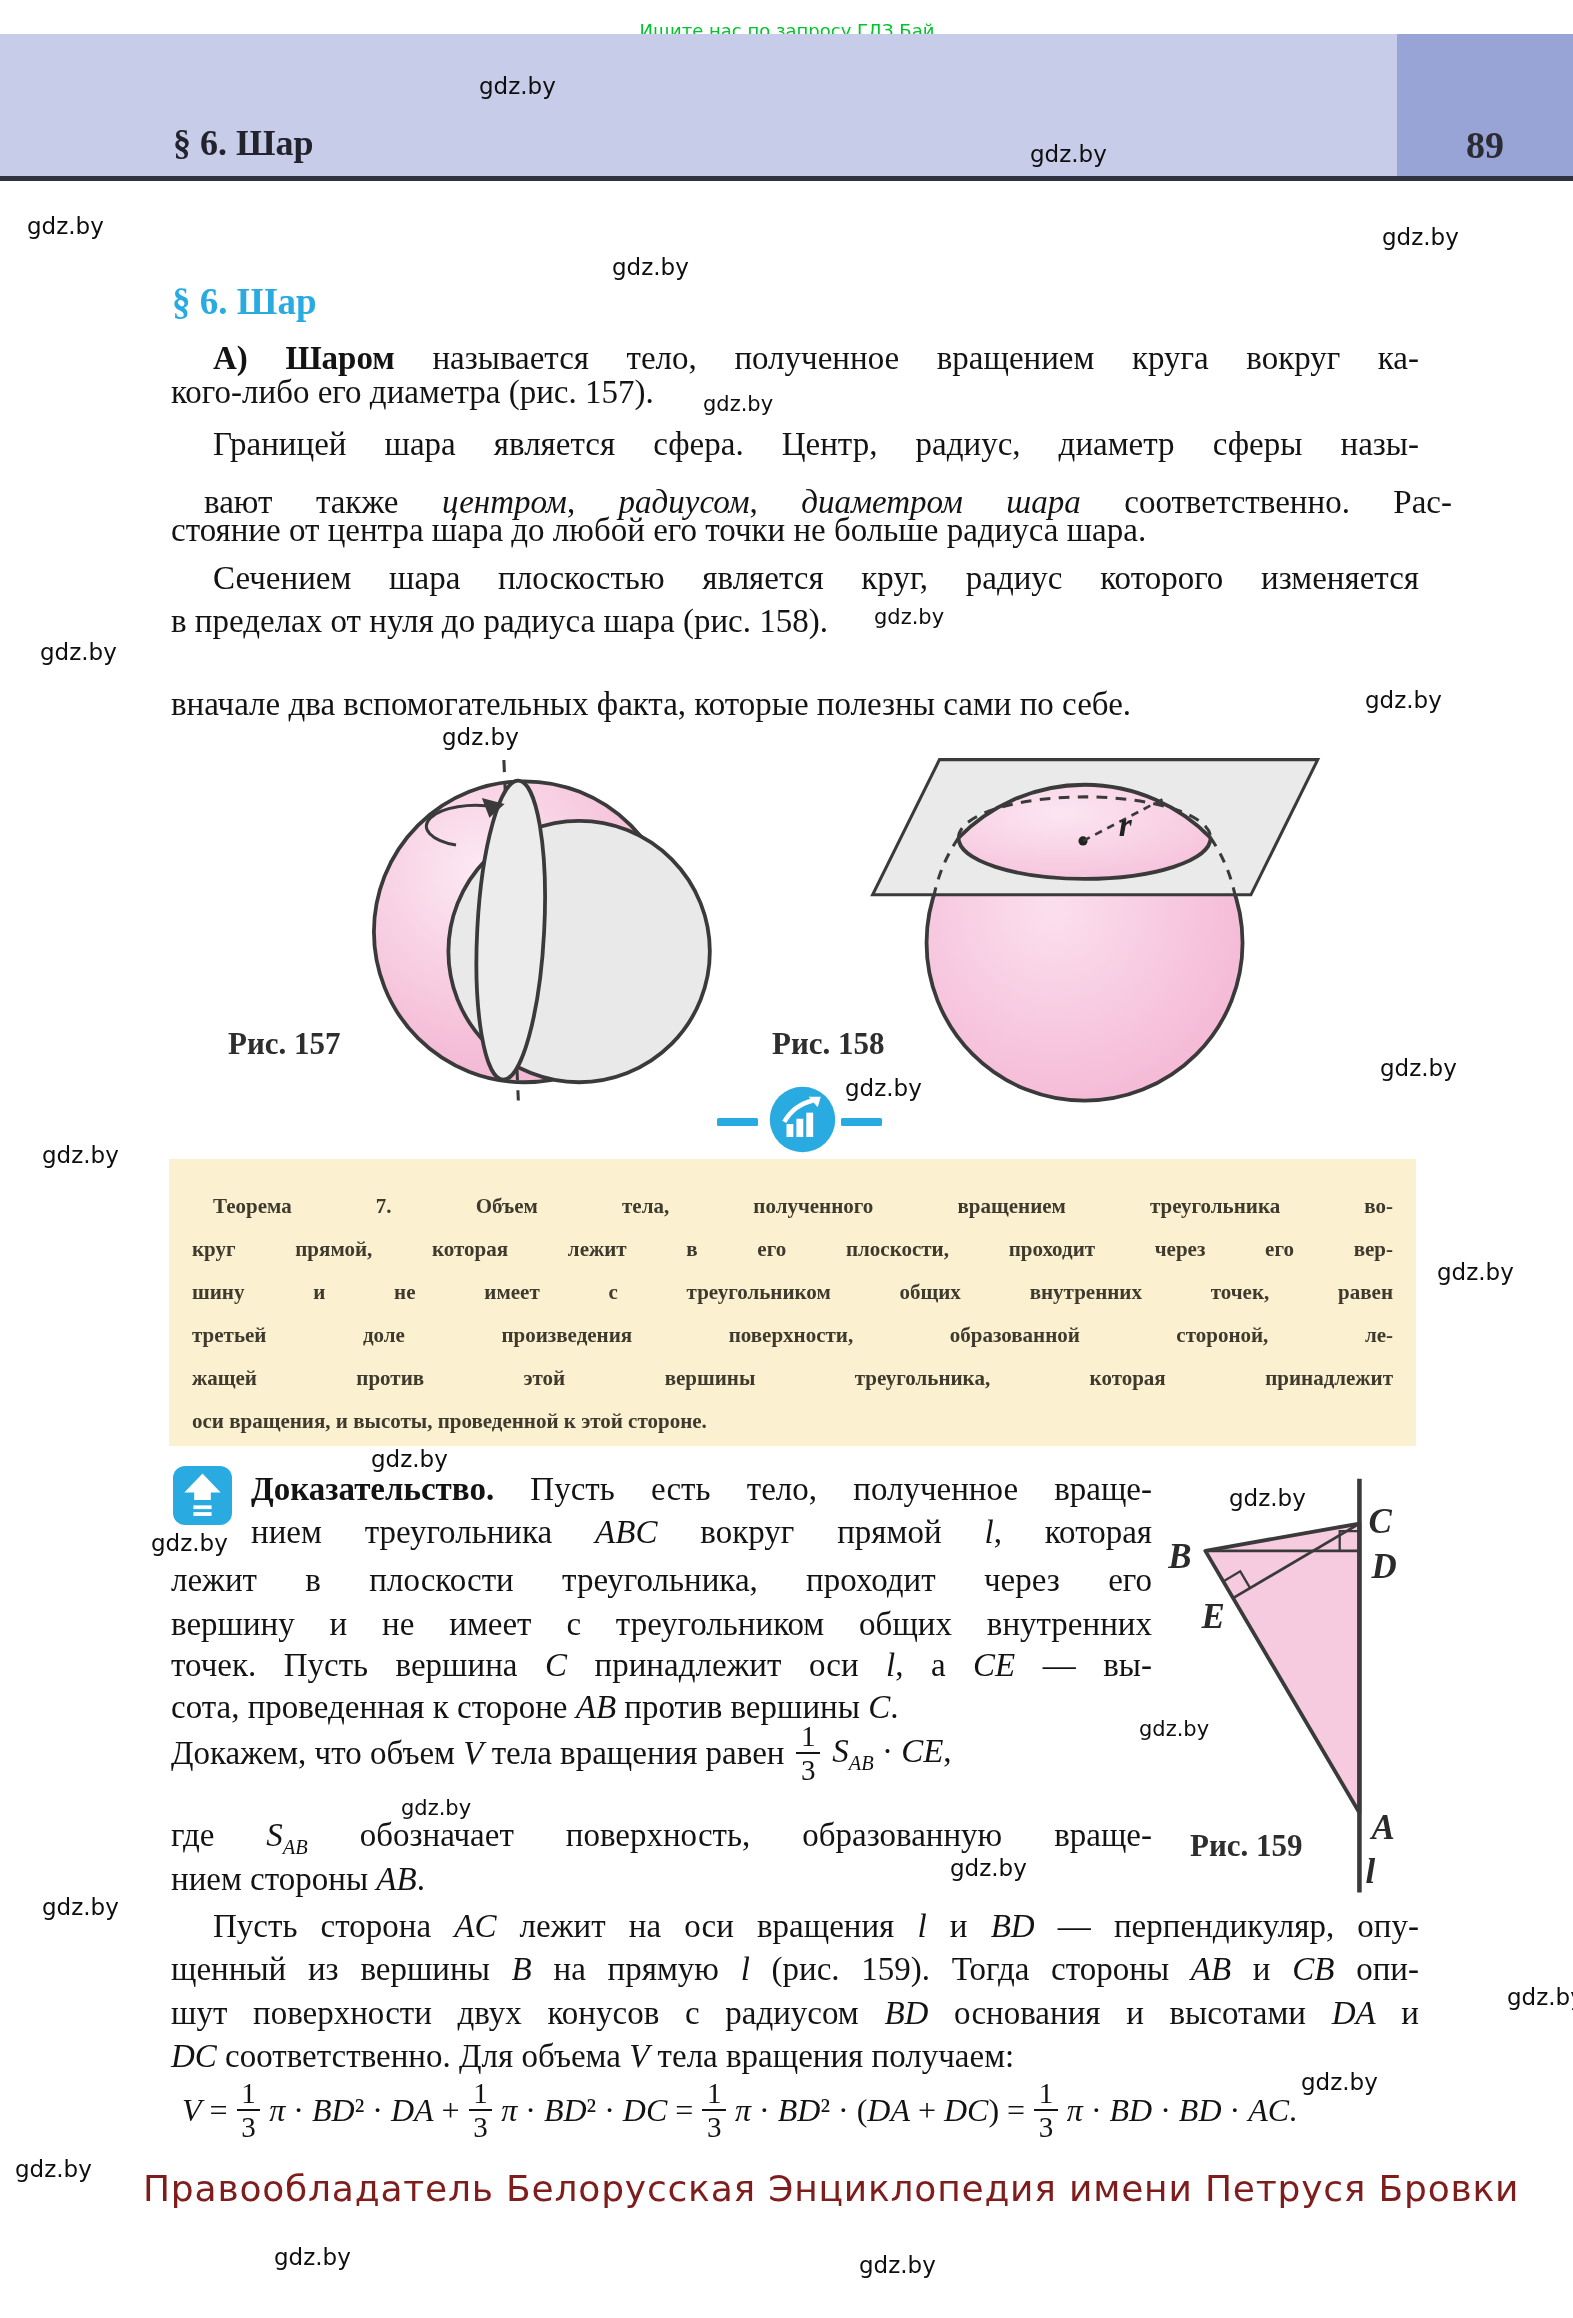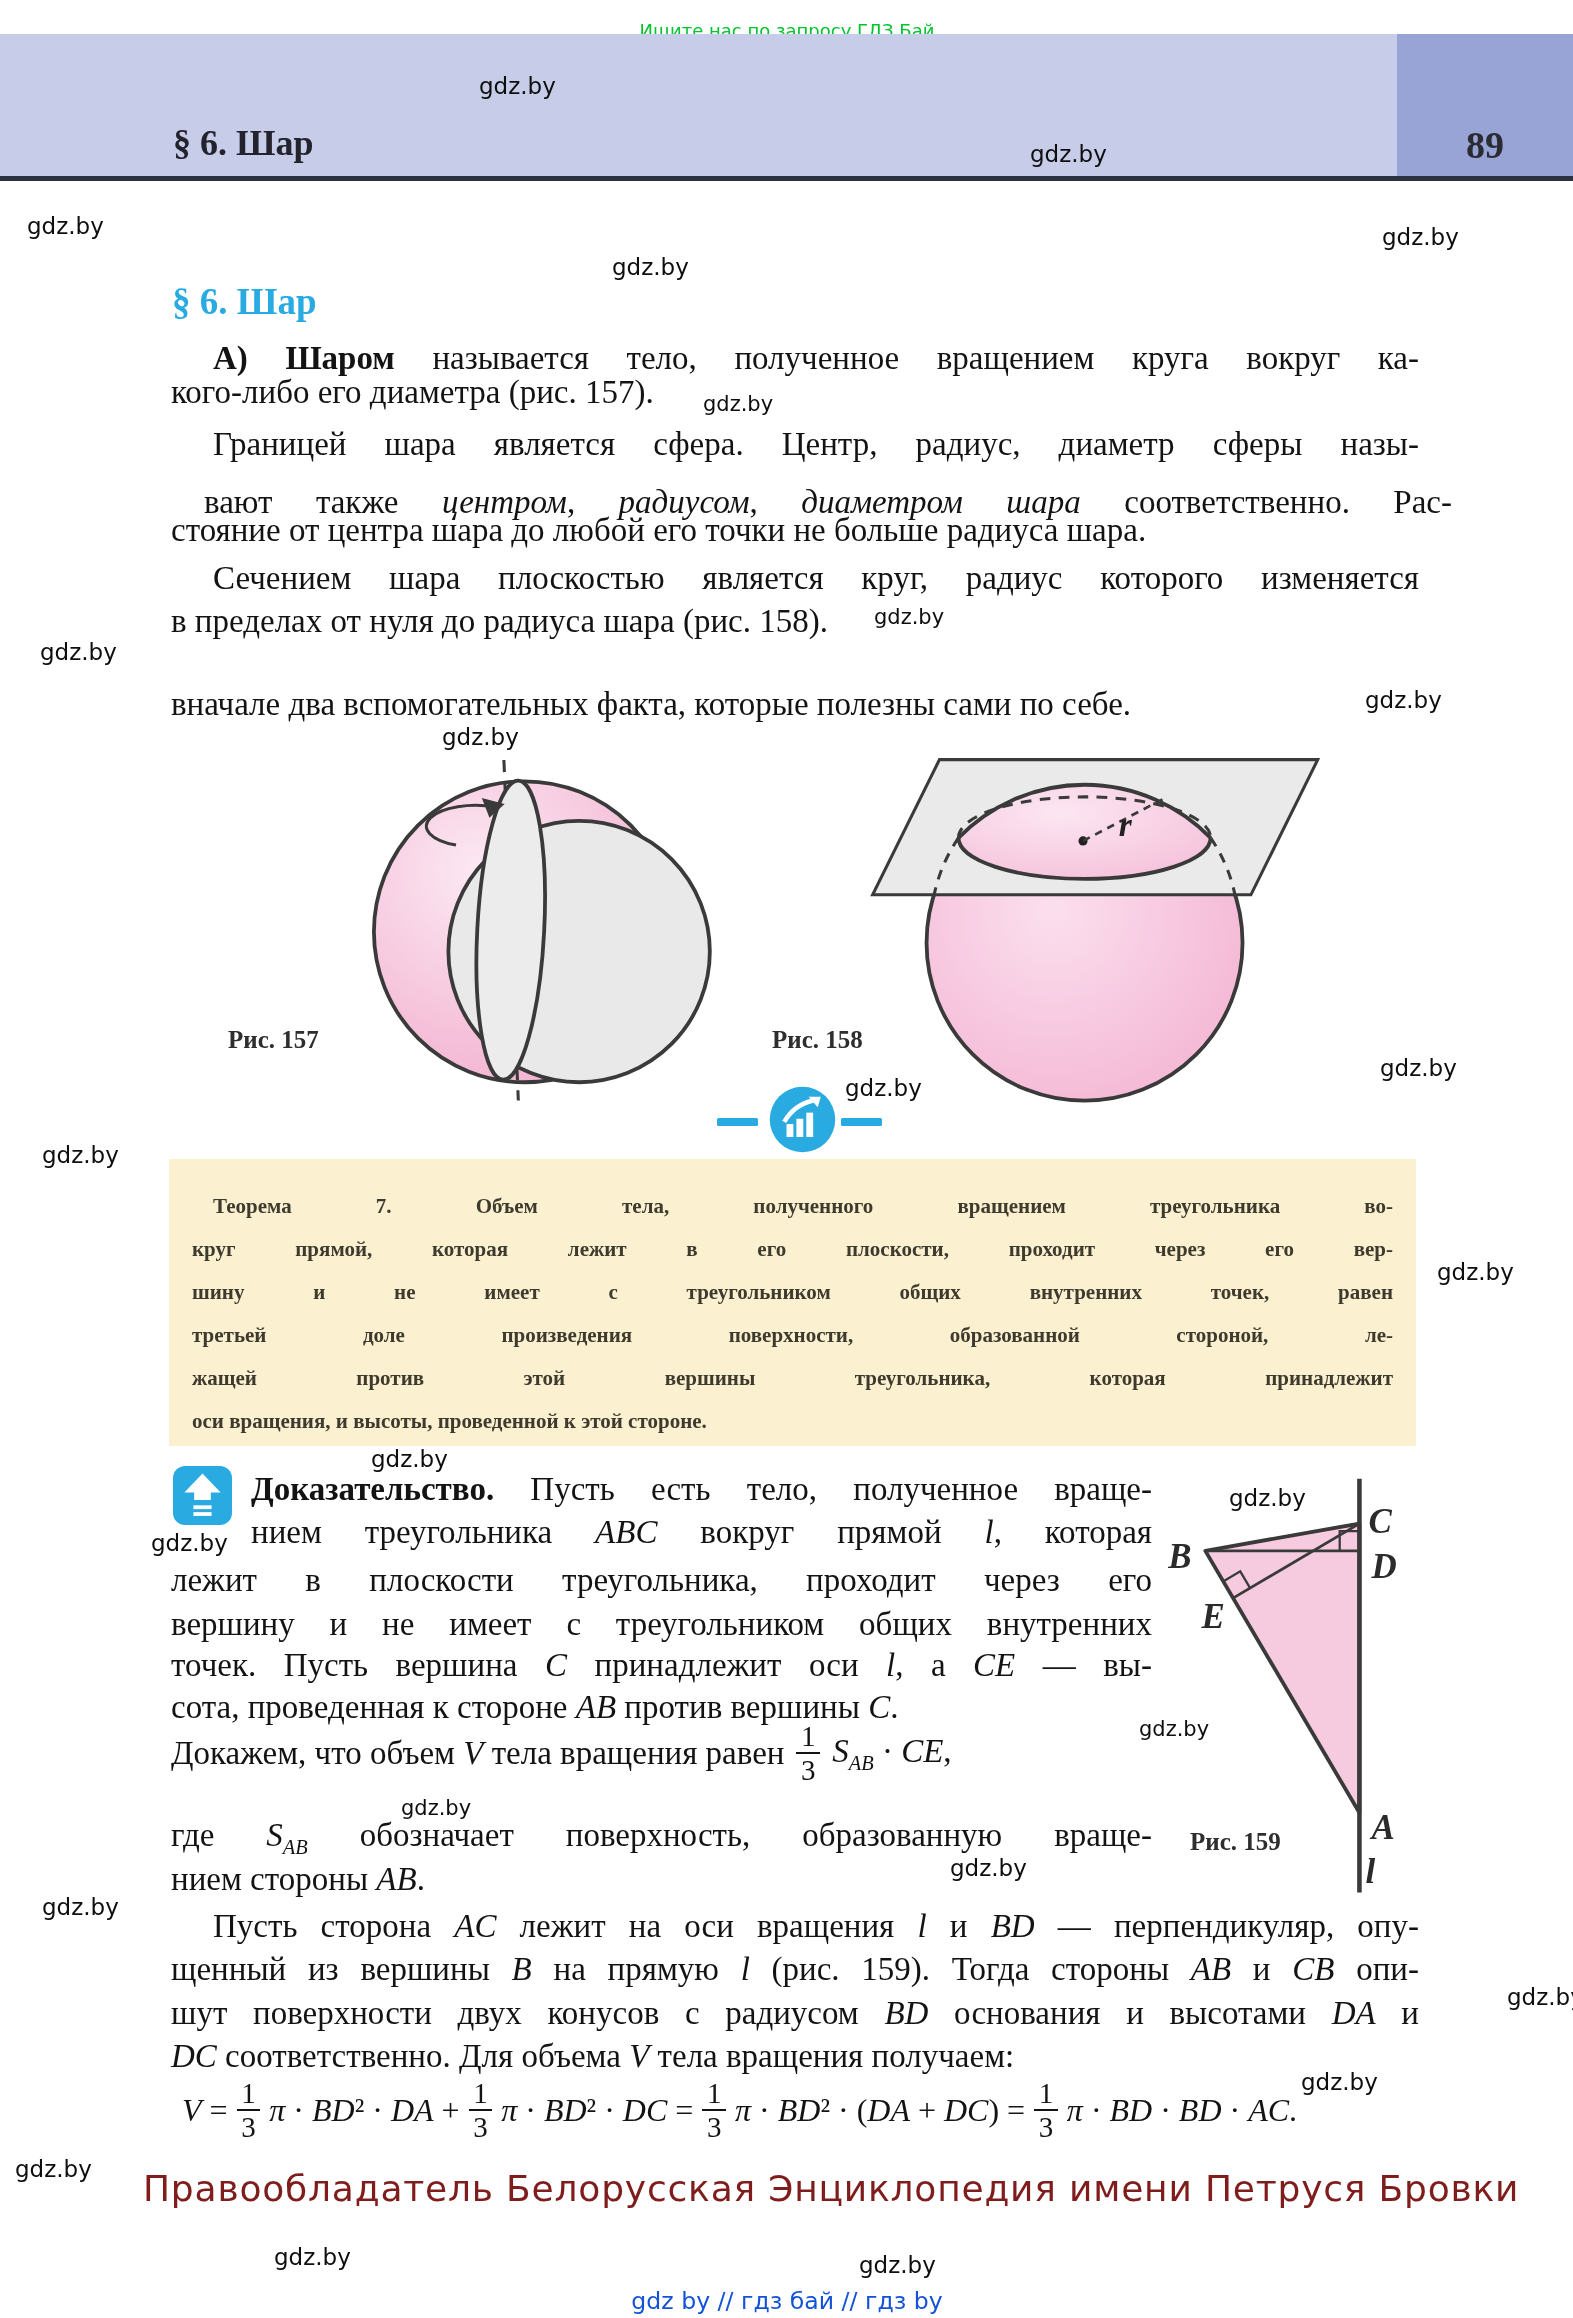--- a/index.html
+++ b/index.html
@@ -38,21 +38,21 @@
   .fracline{position:absolute;left:171px;top:1720px;width:988px;display:flex;align-items:center;
             font-size:33px;color:#131313;gap:12px;}
   .frac{display:inline-flex;flex-direction:column;align-items:center;font-size:29px;line-height:1.12;
         color:#131313;}
   .frac .den{border-top:2.3px solid #131313;padding:0 4.6px;}
   .frac .num{padding:0 4.6px;}
   
   .formula{position:absolute;left:182px;top:2077px;width:1277px;display:flex;align-items:center;
            font-size:32px;color:#131313;gap:9px;flex-wrap:nowrap;}
   
-  .cap{position:absolute;font-size:25px;font-weight:bold;color:#2e2e2e;}
+  .cap{position:absolute;font-size:31px;font-weight:bold;color:#2e2e2e;}
   
   .figsvg{position:absolute;}
   
   .dash{position:absolute;height:8.4px;background:#29abe2;border-radius:1.5px;}
   
   .copyright{position:absolute;left:143px;top:2168px;font-family:"DejaVu Sans",sans-serif;
              font-size:36px;letter-spacing:0.8px;color:#7f1d1d;white-space:nowrap;}
   .links{position:absolute;left:0;top:2287px;width:1574px;text-align:center;
          font-family:"DejaVu Sans",sans-serif;font-size:23.6px;color:#1453d8;}
 </style>
@@ -239,16 +239,15 @@
     </span>
     <span><i>π</i> · <i>BD</i>² · (<i>DA</i> + <i>DC</i>) =</span>
     <span class="frac">
       <span class="num">1</span>
       <span class="den">3</span>
     </span>
     <span><i>π</i> · <i>BD</i> · <i>BD</i> · <i>AC</i>.</span>
   </div>
 
   <div class="copyright">Правообладатель Белорусская Энциклопедия имени Петруся Бровки</div>
-  <div class="links">gdz by  //  гдз бай  //  гдз by</div>
 
 </div>
 
 
 </body></html>

